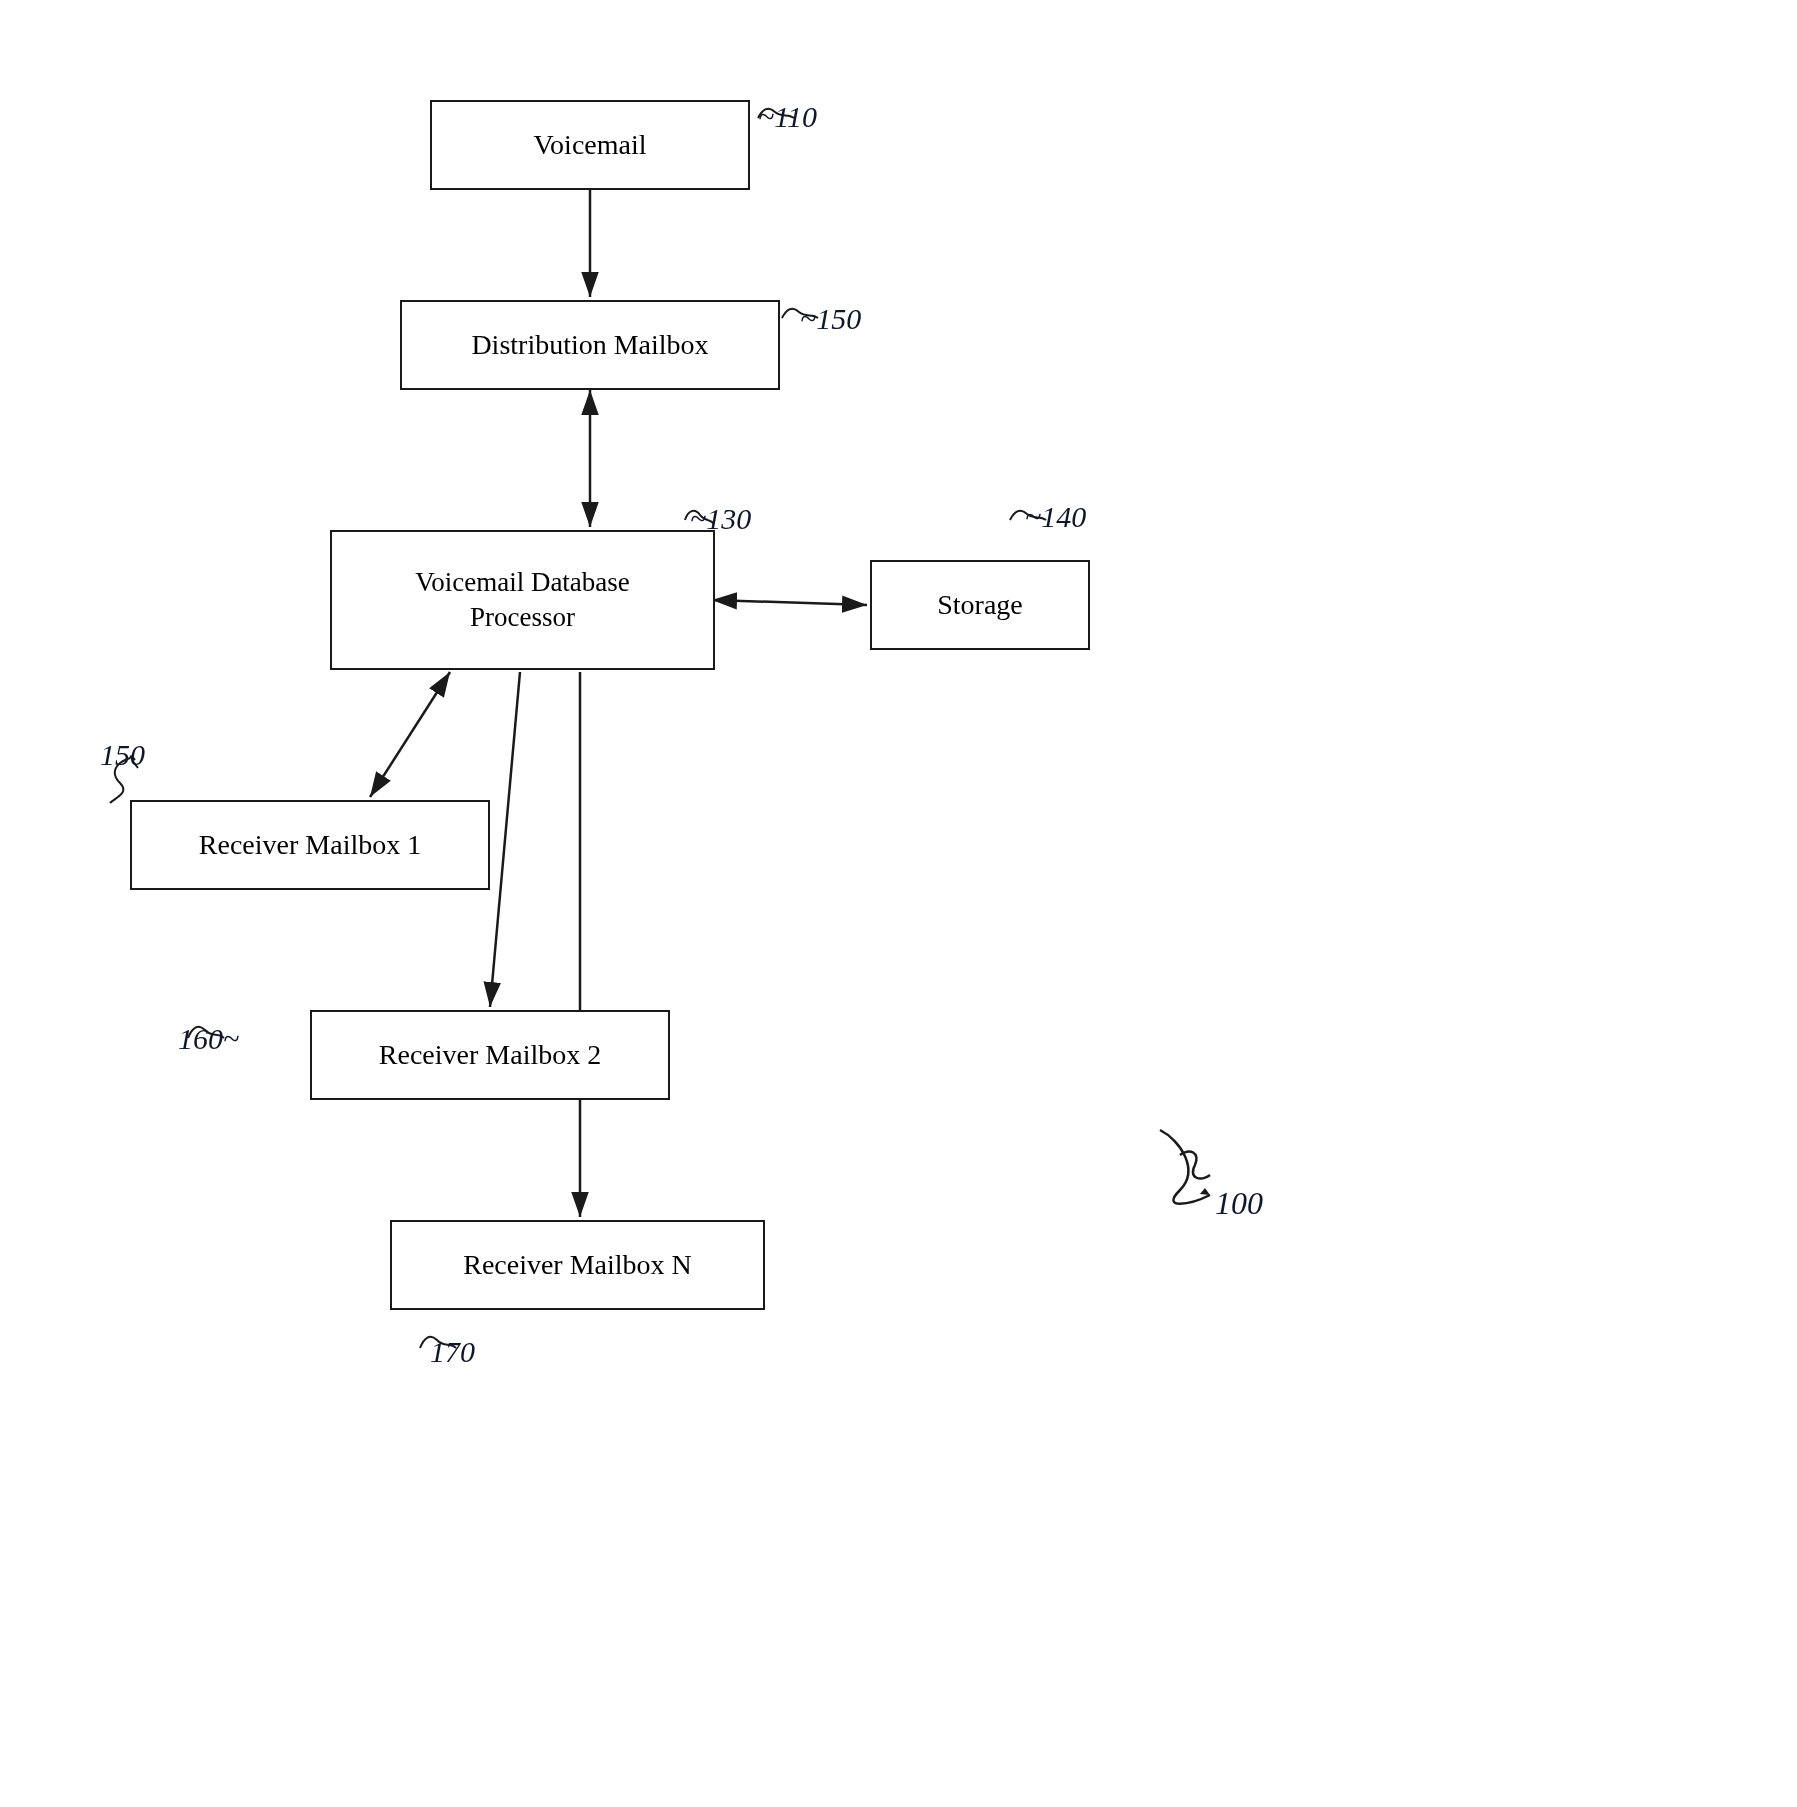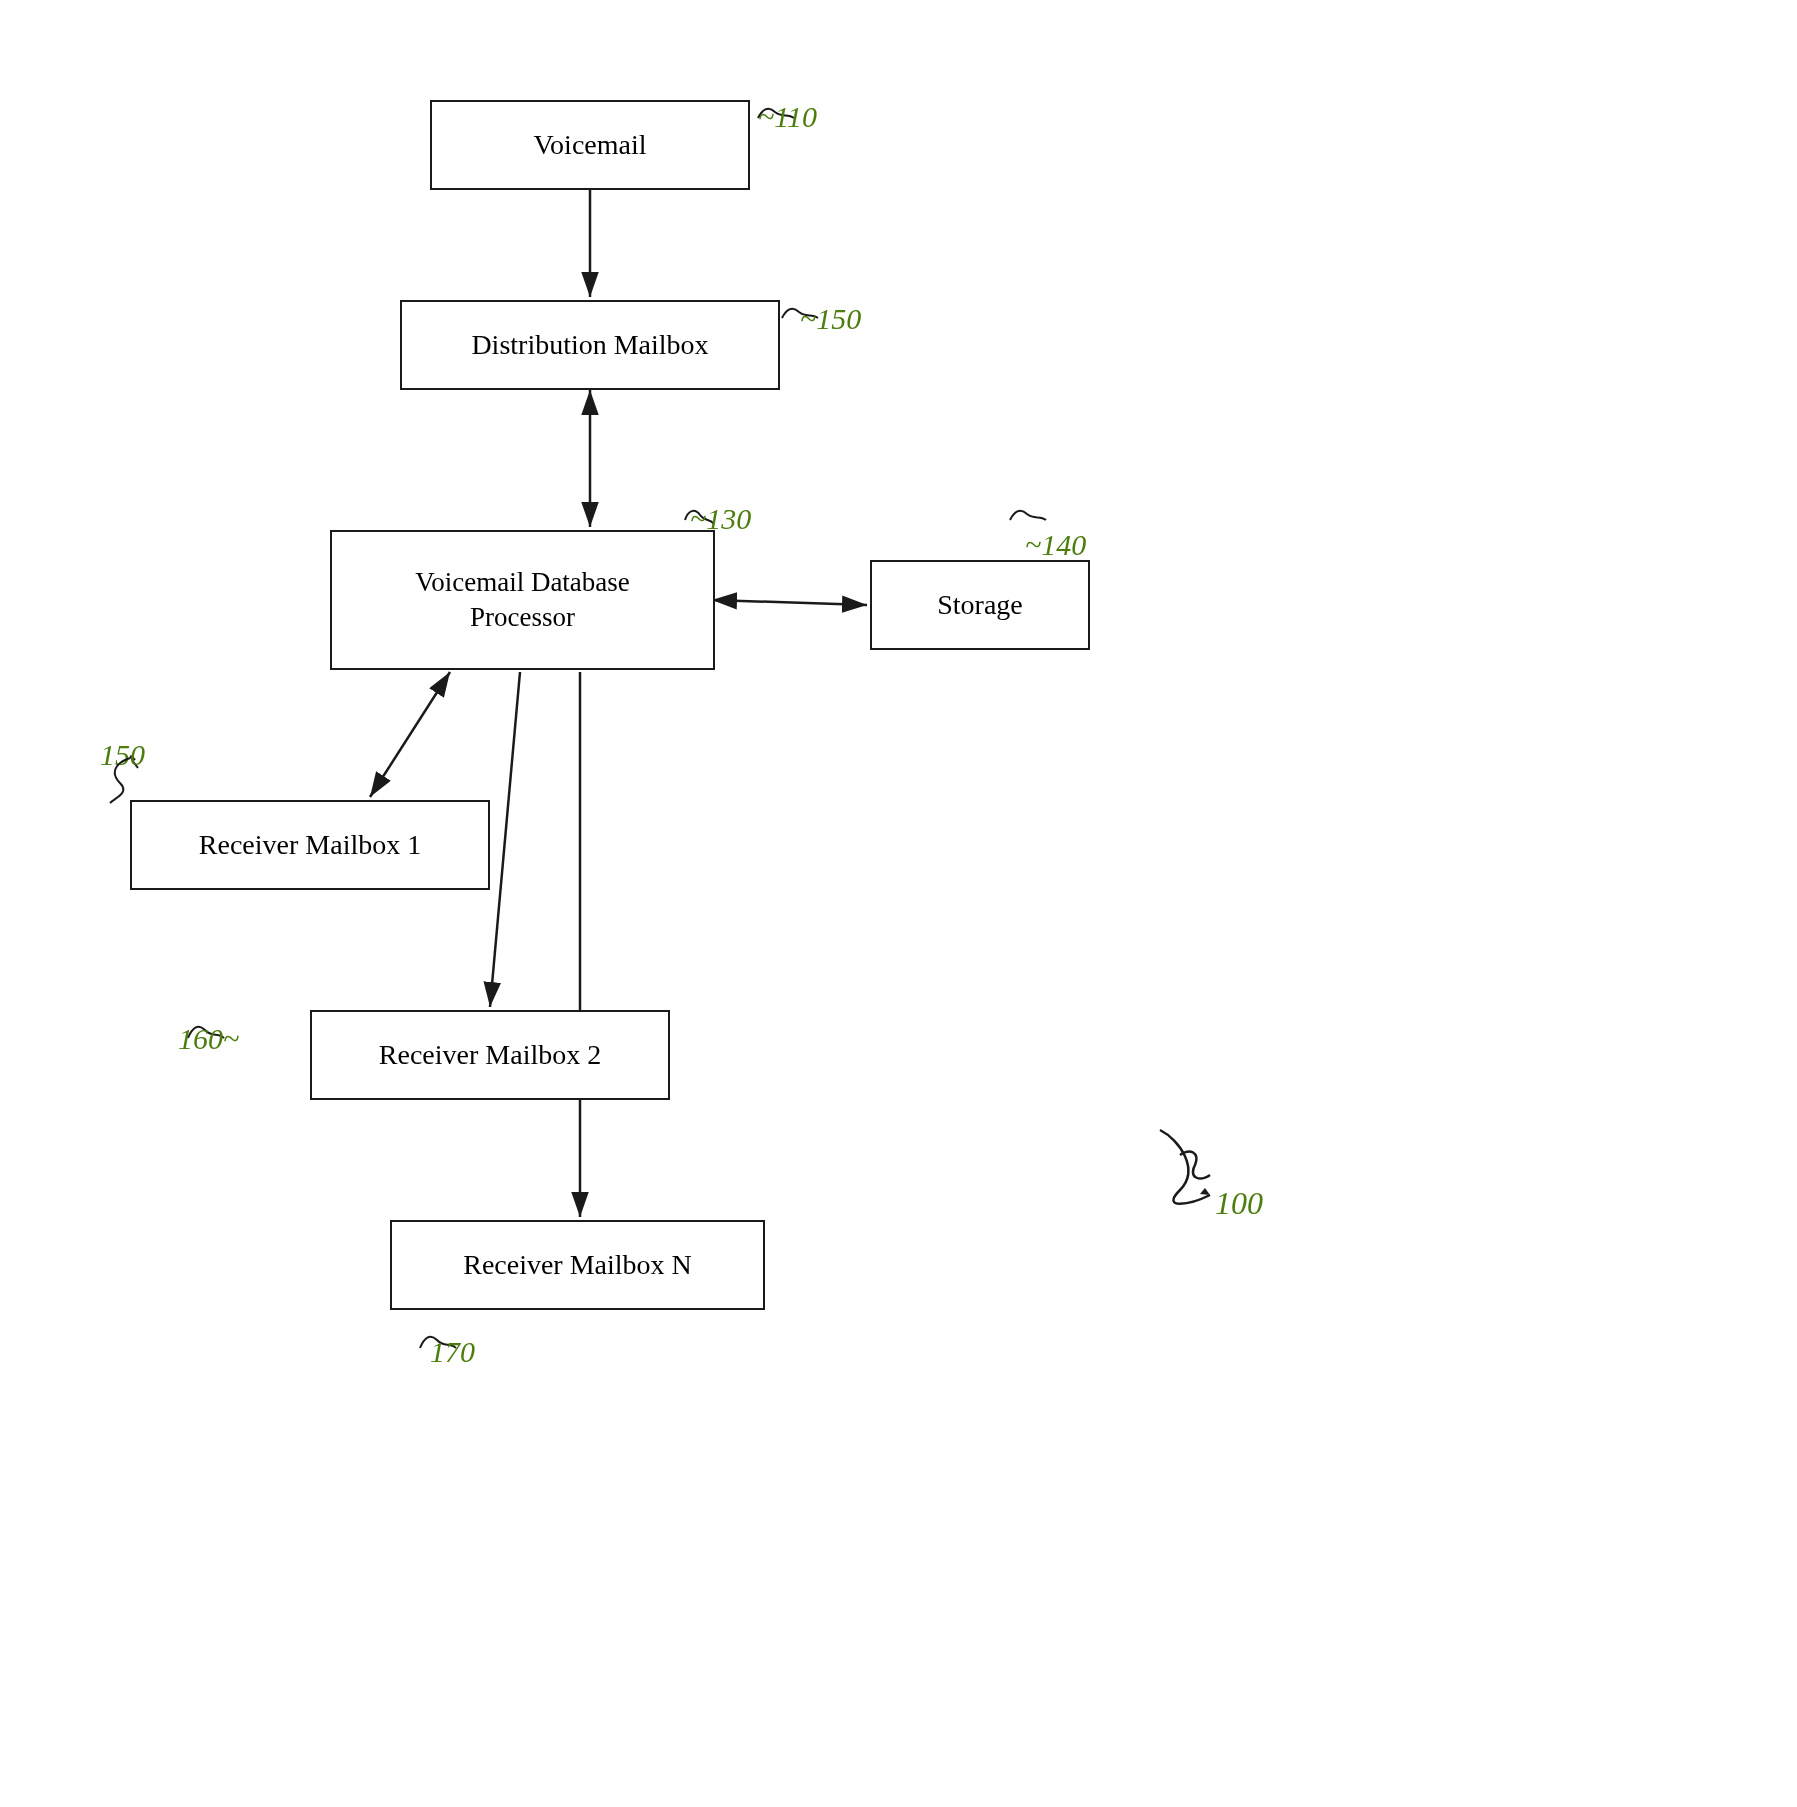--- a/index.html
+++ b/index.html
@@ -26,21 +26,21 @@
       justify-content: center;
       text-align: center;
       font-size: 28px;
       font-weight: normal;
       line-height: 1.3;
     }
     .label {
       position: absolute;
       font-size: 26px;
       font-family: 'Times New Roman', Times, serif;
-      color: #4d7c0f;
+      color: #0f172a;
       font-style: italic;
     }
     svg.arrows {
       position: absolute;
       top: 0; left: 0;
       width: 1797px;
       height: 1807px;
       pointer-events: none;
     }
   </style>
@@ -124,21 +124,21 @@
 
   <div class="label" style="left:758px; top:100px; font-size:30px; font-style:italic;">
     ~110
   </div>
   <div class="label" style="left:800px; top:302px; font-size:30px; font-style:italic;">
     ~150
   </div>
   <div class="label" style="left:690px; top:502px; font-size:30px; font-style:italic;">
     ~130
   </div>
-  <div class="label" style="left:1025px; top:500px; font-size:30px; font-style:italic;margin-top:28px;">
+  <div class="label" style="left:1025px; top:500px; font-size:30px; font-style:italic;">
     ~140
   </div>
   <div class="label" style="left:100px; top:738px; font-size:30px; font-style:italic;">
     150
   </div>
   <div class="label" style="left:178px; top:1022px; font-size:30px; font-style:italic;">
     160~
   </div>
   <div class="label" style="left:430px; top:1335px; font-size:30px; font-style:italic;">
     170

